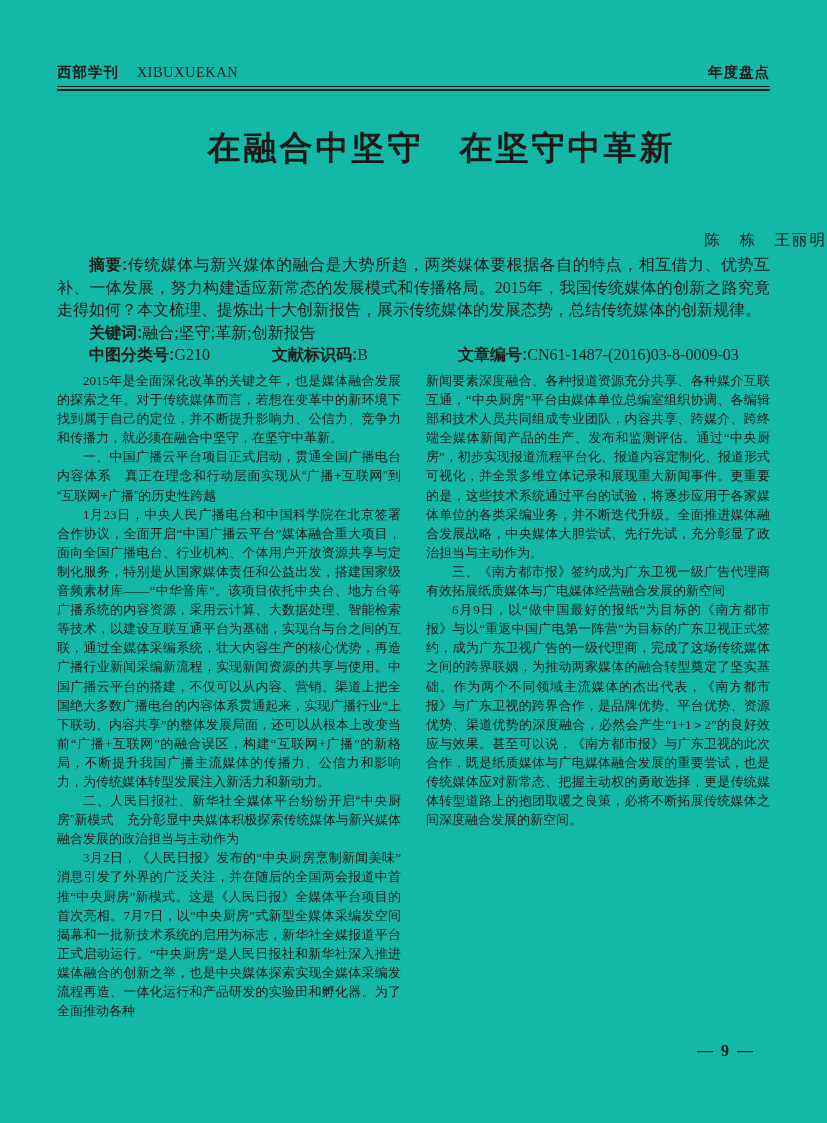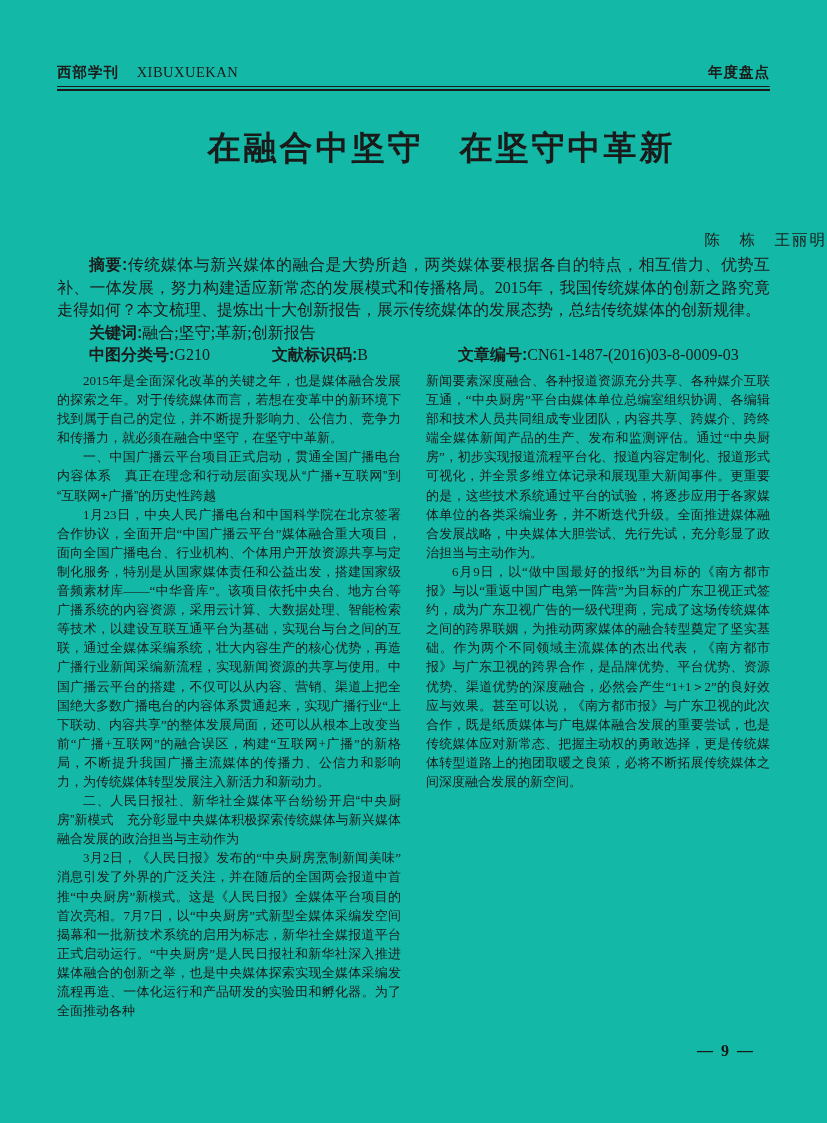--- a/index.html
+++ b/index.html
@@ -171,19 +171,20 @@
   <div class="article-body">
     <div class="col col-left">
       <p>2015年是全面深化改革的关键之年，也是媒体融合发展的探索之年。对于传统媒体而言，若想在变革中的新环境下找到属于自己的定位，并不断提升影响力、公信力、竞争力和传播力，就必须在融合中坚守，在坚守中革新。</p>
       <p class="heading">一、中国广播云平台项目正式启动，贯通全国广播电台内容体系　真正在理念和行动层面实现从“广播+互联网”到“互联网+广播”的历史性跨越</p>
       <p>1月23日，中央人民广播电台和中国科学院在北京签署合作协议，全面开启“中国广播云平台”媒体融合重大项目，面向全国广播电台、行业机构、个体用户开放资源共享与定制化服务，特别是从国家媒体责任和公益出发，搭建国家级音频素材库——“中华音库”。该项目依托中央台、地方台等广播系统的内容资源，采用云计算、大数据处理、智能检索等技术，以建设互联互通平台为基础，实现台与台之间的互联，通过全媒体采编系统，壮大内容生产的核心优势，再造广播行业新闻采编新流程，实现新闻资源的共享与使用。中国广播云平台的搭建，不仅可以从内容、营销、渠道上把全国绝大多数广播电台的内容体系贯通起来，实现广播行业“上下联动、内容共享”的整体发展局面，还可以从根本上改变当前“广播+互联网”的融合误区，构建“互联网+广播”的新格局，不断提升我国广播主流媒体的传播力、公信力和影响力，为传统媒体转型发展注入新活力和新动力。</p>
       <p class="heading">二、人民日报社、新华社全媒体平台纷纷开启“中央厨房”新模式　充分彰显中央媒体积极探索传统媒体与新兴媒体融合发展的政治担当与主动作为</p>
       <p>3月2日，《人民日报》发布的“中央厨房烹制新闻美味”消息引发了外界的广泛关注，并在随后的全国两会报道中首推“中央厨房”新模式。这是《人民日报》全媒体平台项目的首次亮相。7月7日，以“中央厨房”式新型全媒体采编发空间揭幕和一批新技术系统的启用为标志，新华社全媒报道平台正式启动运行。“中央厨房”是人民日报社和新华社深入推进媒体融合的创新之举，也是中央媒体探索实现全媒体采编发流程再造、一体化运行和产品研发的实验田和孵化器。为了全面推动各种</p>
     </div>
     <div class="col col-right">
       <p class="cont">新闻要素深度融合、各种报道资源充分共享、各种媒介互联互通，“中央厨房”平台由媒体单位总编室组织协调、各编辑部和技术人员共同组成专业团队，内容共享、跨媒介、跨终端全媒体新闻产品的生产、发布和监测评估。通过“中央厨房”，初步实现报道流程平台化、报道内容定制化、报道形式可视化，并全景多维立体记录和展现重大新闻事件。更重要的是，这些技术系统通过平台的试验，将逐步应用于各家媒体单位的各类采编业务，并不断迭代升级。全面推进媒体融合发展战略，中央媒体大胆尝试、先行先试，充分彰显了政治担当与主动作为。</p>
+      <p class="heading">三、《南方都市报》签约成为广东卫视一级广告代理商　有效拓展纸质媒体与广电媒体经营融合发展的新空间</p>
       <p>6月9日，以“做中国最好的报纸”为目标的《南方都市报》与以“重返中国广电第一阵营”为目标的广东卫视正式签约，成为广东卫视广告的一级代理商，完成了这场传统媒体之间的跨界联姻，为推动两家媒体的融合转型奠定了坚实基础。作为两个不同领域主流媒体的杰出代表，《南方都市报》与广东卫视的跨界合作，是品牌优势、平台优势、资源优势、渠道优势的深度融合，必然会产生“1+1＞2”的良好效应与效果。甚至可以说，《南方都市报》与广东卫视的此次合作，既是纸质媒体与广电媒体融合发展的重要尝试，也是传统媒体应对新常态、把握主动权的勇敢选择，更是传统媒体转型道路上的抱团取暖之良策，必将不断拓展传统媒体之间深度融合发展的新空间。</p>
     </div>
   </div>
 
   <div class="page-number">— 9 —</div>
 
 </div>
 
 </body></html>

